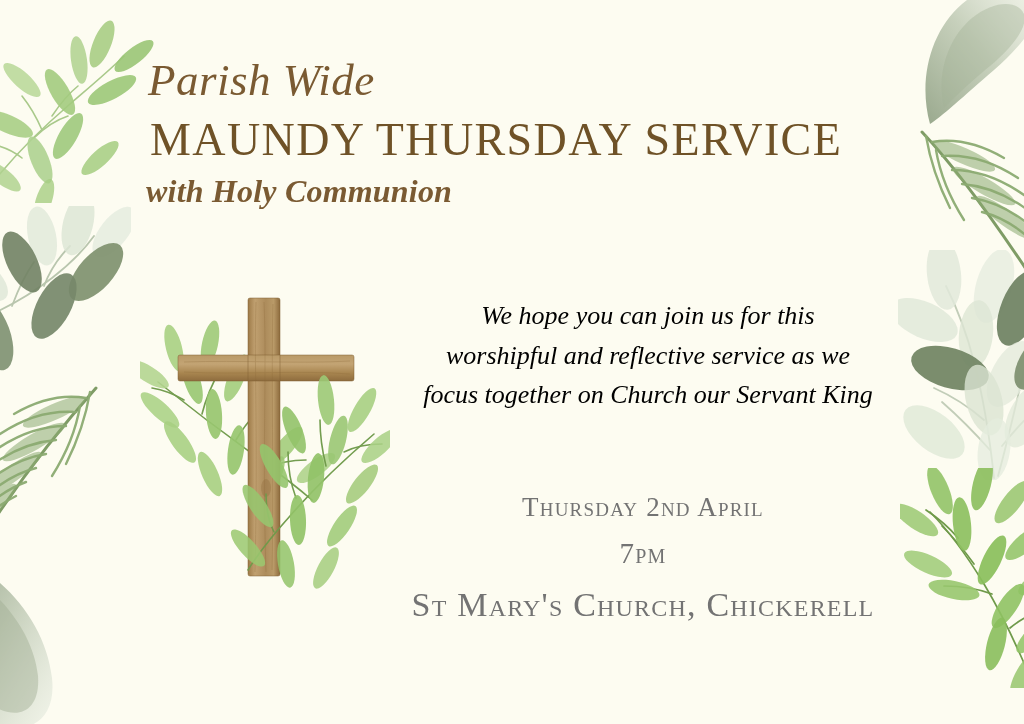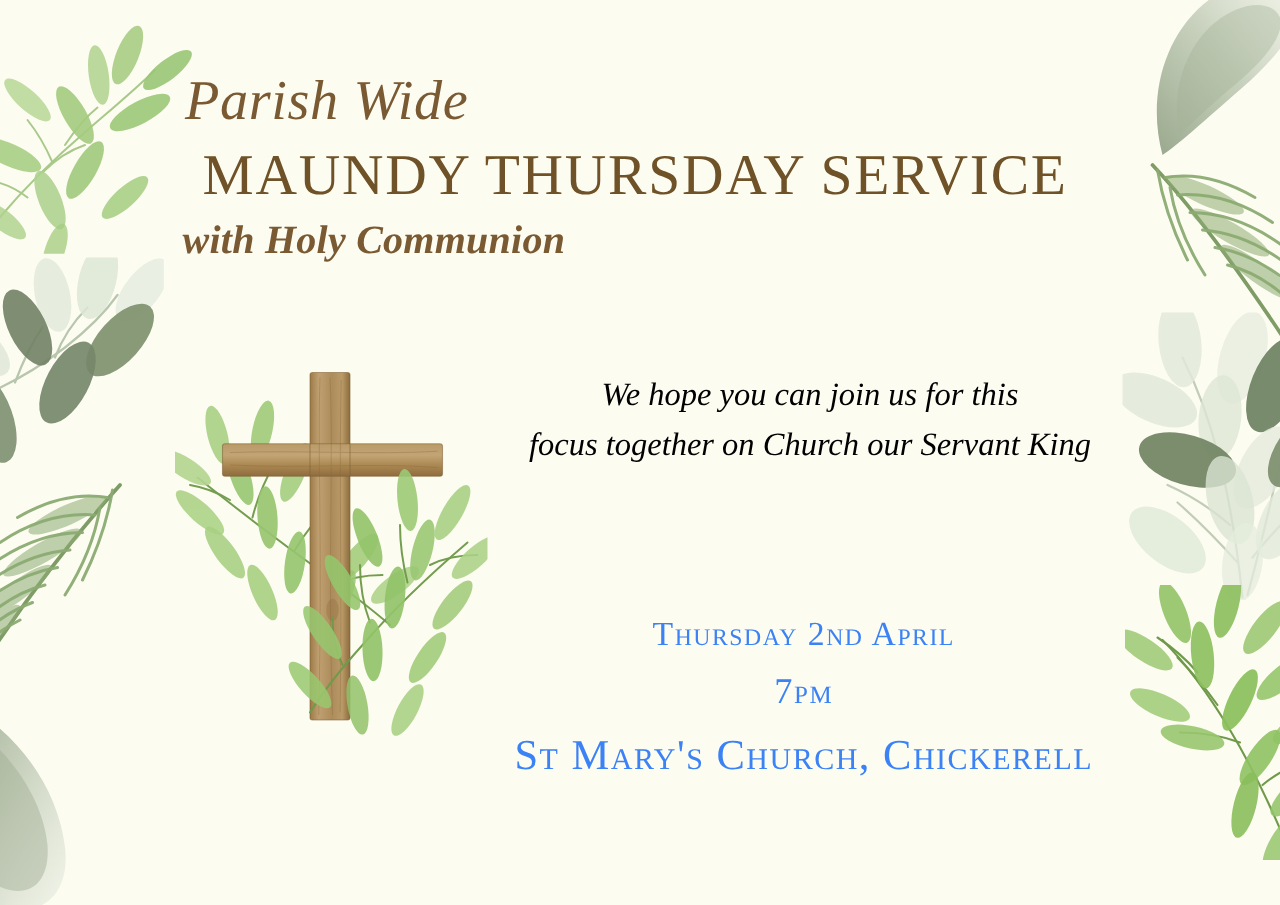--- a/index.html
+++ b/index.html
@@ -42,21 +42,21 @@
     color: #7a5a32;
     letter-spacing: 0.5px;
     margin: 0 0 14px 2px;
   }
 
   .line-main {
     font-size: 46px;
     line-height: 1.0;
     color: #6f5227;
     letter-spacing: 1.4px;
-    margin: 0 0 10px 16px;
+    margin: 0 0 10px 4px;
     white-space: nowrap;
   }
 
   .line-communion {
     font-style: italic;
     font-weight: bold;
     font-size: 32px;
     line-height: 1.0;
     color: #7a5a32;
     letter-spacing: 0.2px;
@@ -77,21 +77,21 @@
   }
   .body-copy p { margin: 0; }
 
   
   .details {
     position: absolute;
     left: 398px;
     top: 486px;
     width: 490px;
     text-align: center;
-    color: #3b82f6;
+    color: #737373;
   }
   .details div {
     font-variant: small-caps;
     letter-spacing: 1.2px;
     line-height: 1.62;
   }
   .detail-date  { font-size: 27px; }
   .detail-time  { font-size: 29px; }
   .detail-place { font-size: 34px; }
 
@@ -357,20 +357,21 @@
   </svg>
 
   <div class="headings">
     <div class="line-parish">Parish Wide</div>
     <div class="line-main">MAUNDY THURSDAY SERVICE</div>
     <div class="line-communion">with Holy Communion</div>
   </div>
 
   <div class="body-copy">
     <p>We hope you can join us for this</p>
+    <p>worshipful and reflective service as we</p>
     <p>focus together on Church our Servant King</p>
   </div>
 
   <div class="details">
     <div class="detail-date">Thursday 2nd April</div>
     <div class="detail-time">7pm</div>
     <div class="detail-place">St Mary's Church, Chickerell</div>
   </div>
 
 </div>

